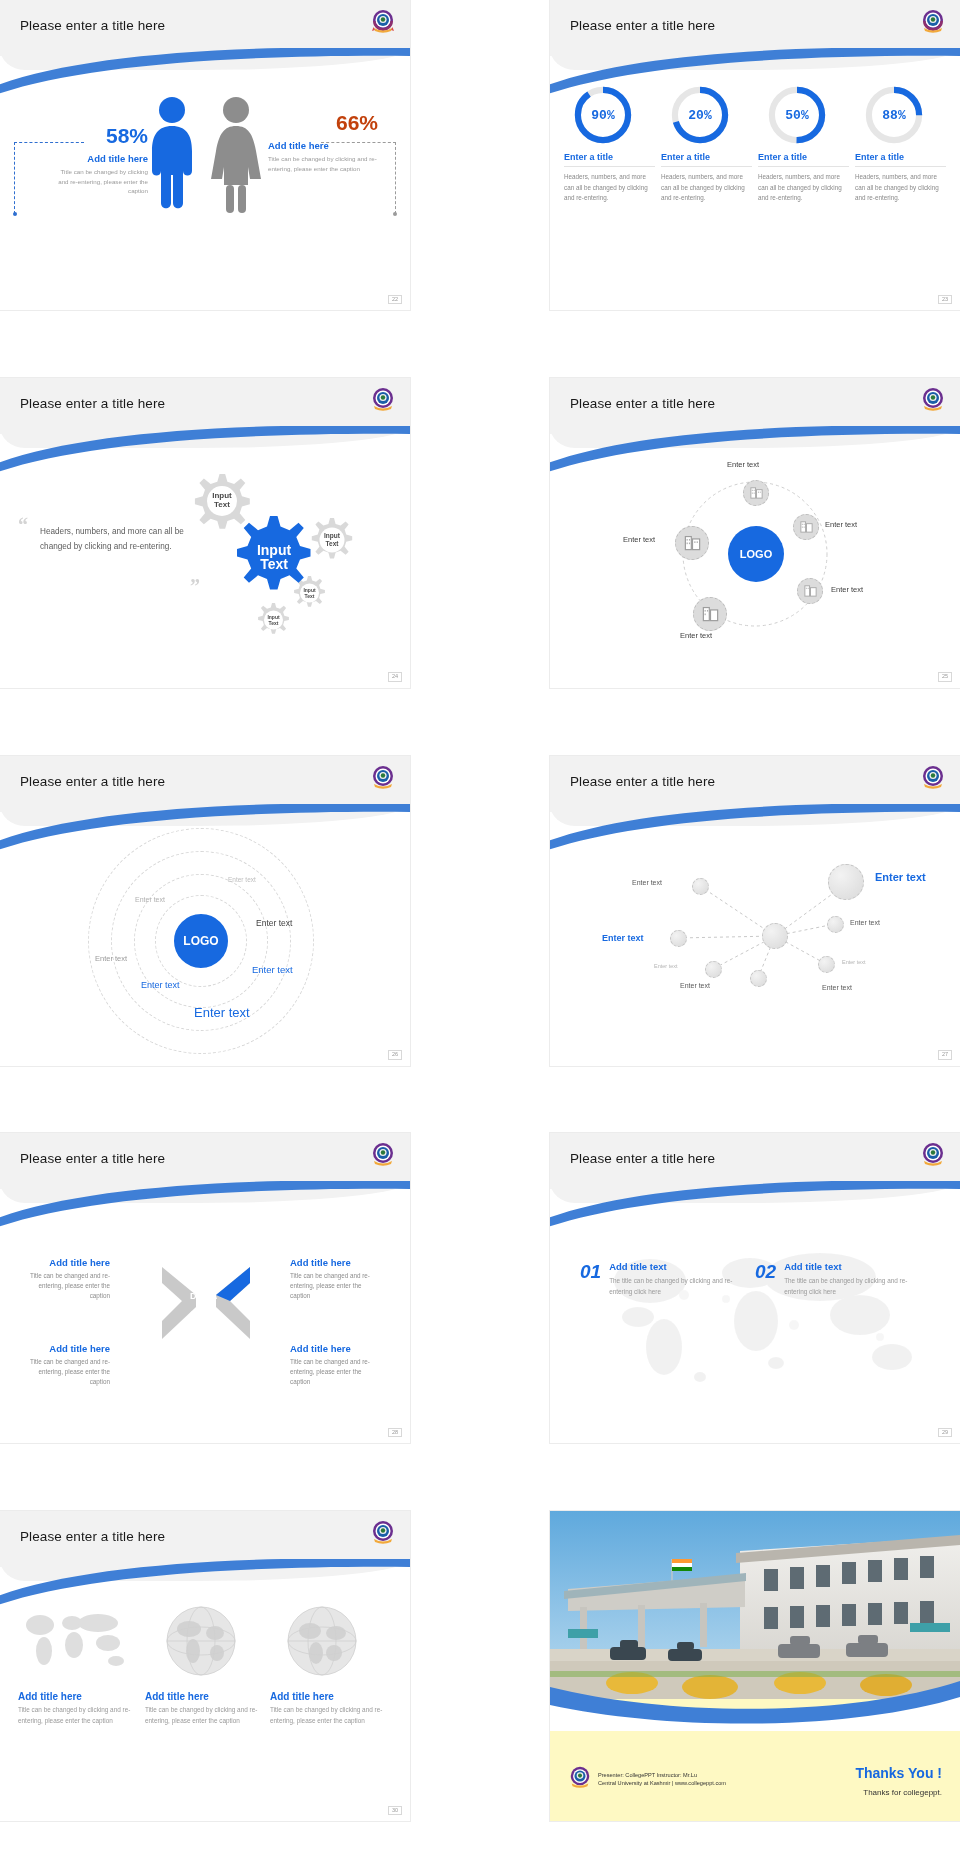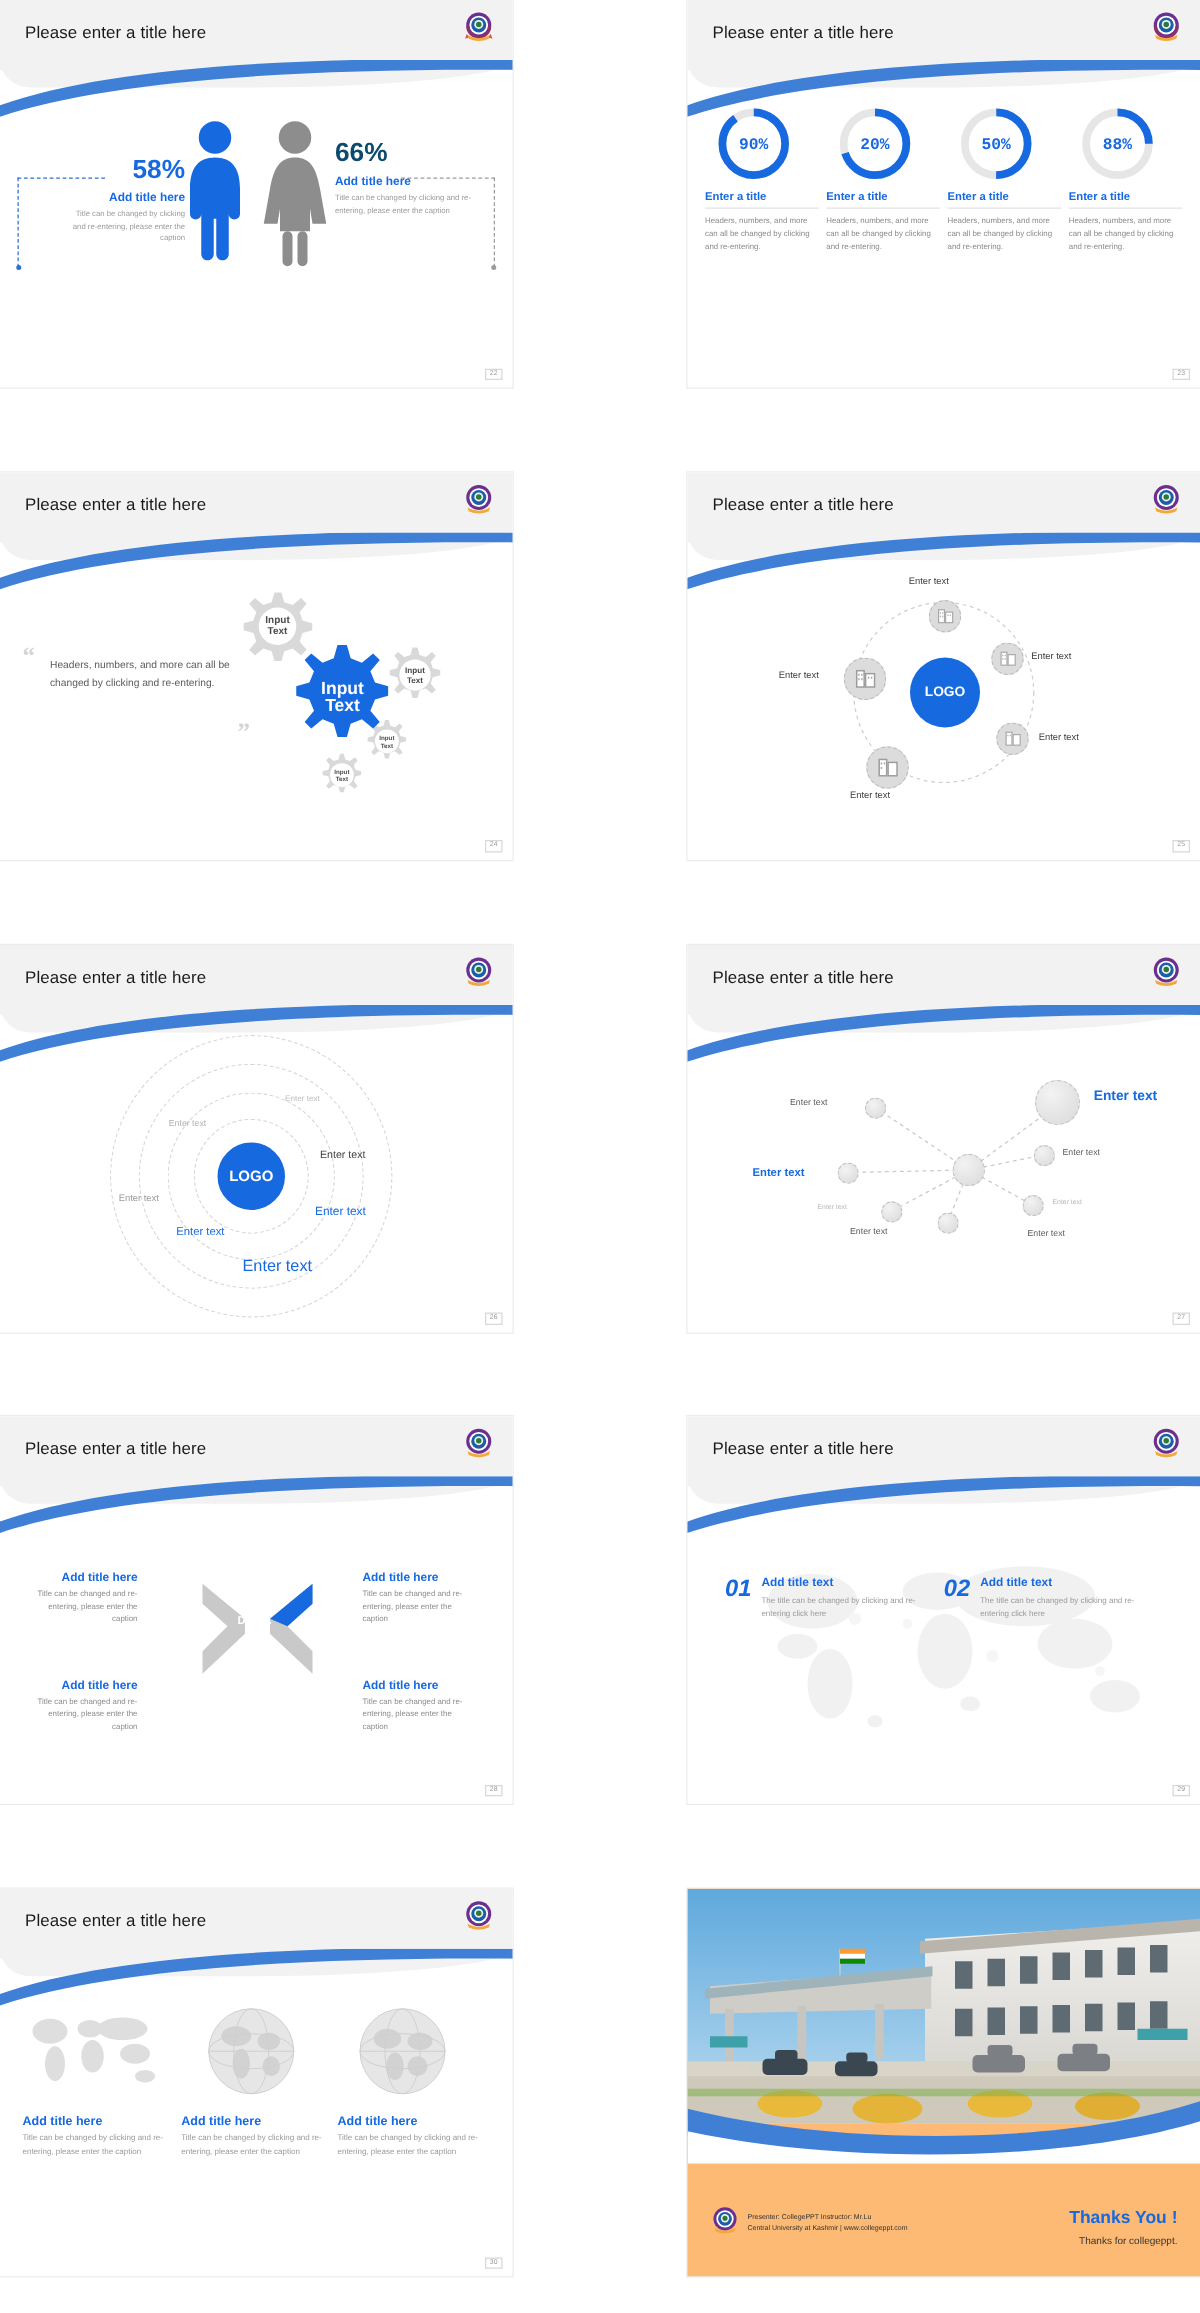--- a/index.html
+++ b/index.html
@@ -52,21 +52,21 @@
     font-size:5.5px; color:#9a9a9a;
     border:1px solid #d8d8d8; padding:1px 3px; background:#fff;
     z-index:8; line-height:1;
   }
   .gutter { background:#ffffff; }
   .rowgap { grid-column: 1 / span 3; height:10px; background:#ffffff; }
 
   
   .pct { font-size:21px; font-weight:bold; }
   .pct.blue { color:#1769e0; }
-  .pct.grey { color:#0c4a6e; }
+  .pct.grey { color:#c2410c;text-align:right; }
   .addtitle { color:#1769e0; font-size:9.5px; font-weight:bold; margin-top:5px;}
   .bodytxt { color:#9b9b9b; font-size:6.2px; line-height:1.55; margin-top:3px; }
   .dashbox-l{ position:absolute; left:14px; top:142px; width:70px; height:72px;
     border-left:1px dashed #2f6fd0; border-top:1px dashed #2f6fd0; }
   .dashbox-l:before{content:"";position:absolute;left:-2px;bottom:-2px;width:4px;height:4px;background:#2f6fd0;border-radius:50%;}
   .dashbox-r{ position:absolute; right:14px; top:142px; width:75px; height:72px;
     border-right:1px dashed #9b9b9b; border-top:1px dashed #9b9b9b;}
   .dashbox-r:before{content:"";position:absolute;right:-2px;bottom:-2px;width:4px;height:4px;background:#9b9b9b;border-radius:50%;}
 
   
@@ -125,21 +125,21 @@
   .num{ font-size:19px; font-weight:bold; color:#1769e0; font-style:italic;}
   .num-title{ color:#1769e0; font-size:9.5px; font-weight:bold;}
   .num-body{ color:#9a9a9a; font-size:6.4px; line-height:1.7; margin-top:4px;}
 
   
   .globe-col{ position:absolute; width:120px; text-align:left;}
   .globe-title{ color:#1769e0; font-size:10px; font-weight:bold; margin-top:8px;}
   .globe-body{ color:#9a9a9a; font-size:6.4px; line-height:1.65; margin-top:3px;}
 
   
-  .thanks-slide{ background:#fdba74; position:relative; }
+  .thanks-slide{ background:#fef9c3; position:relative; }
   .photo{ position:absolute; left:0; top:0; width:410px; height:188px; overflow:hidden;}
   .thanks-big{ position:absolute; right:18px; bottom:40px; color:#1769e0;
     font-size:14px; font-weight:bold;}
   .thanks-small{ position:absolute; right:18px; bottom:24px; color:#333; font-size:8px;}
   .presenter-line{ font-size:5.6px; color:#333; line-height:1.5; }
 </style>
 </head>
 <body>
 
 <div class="grid">

